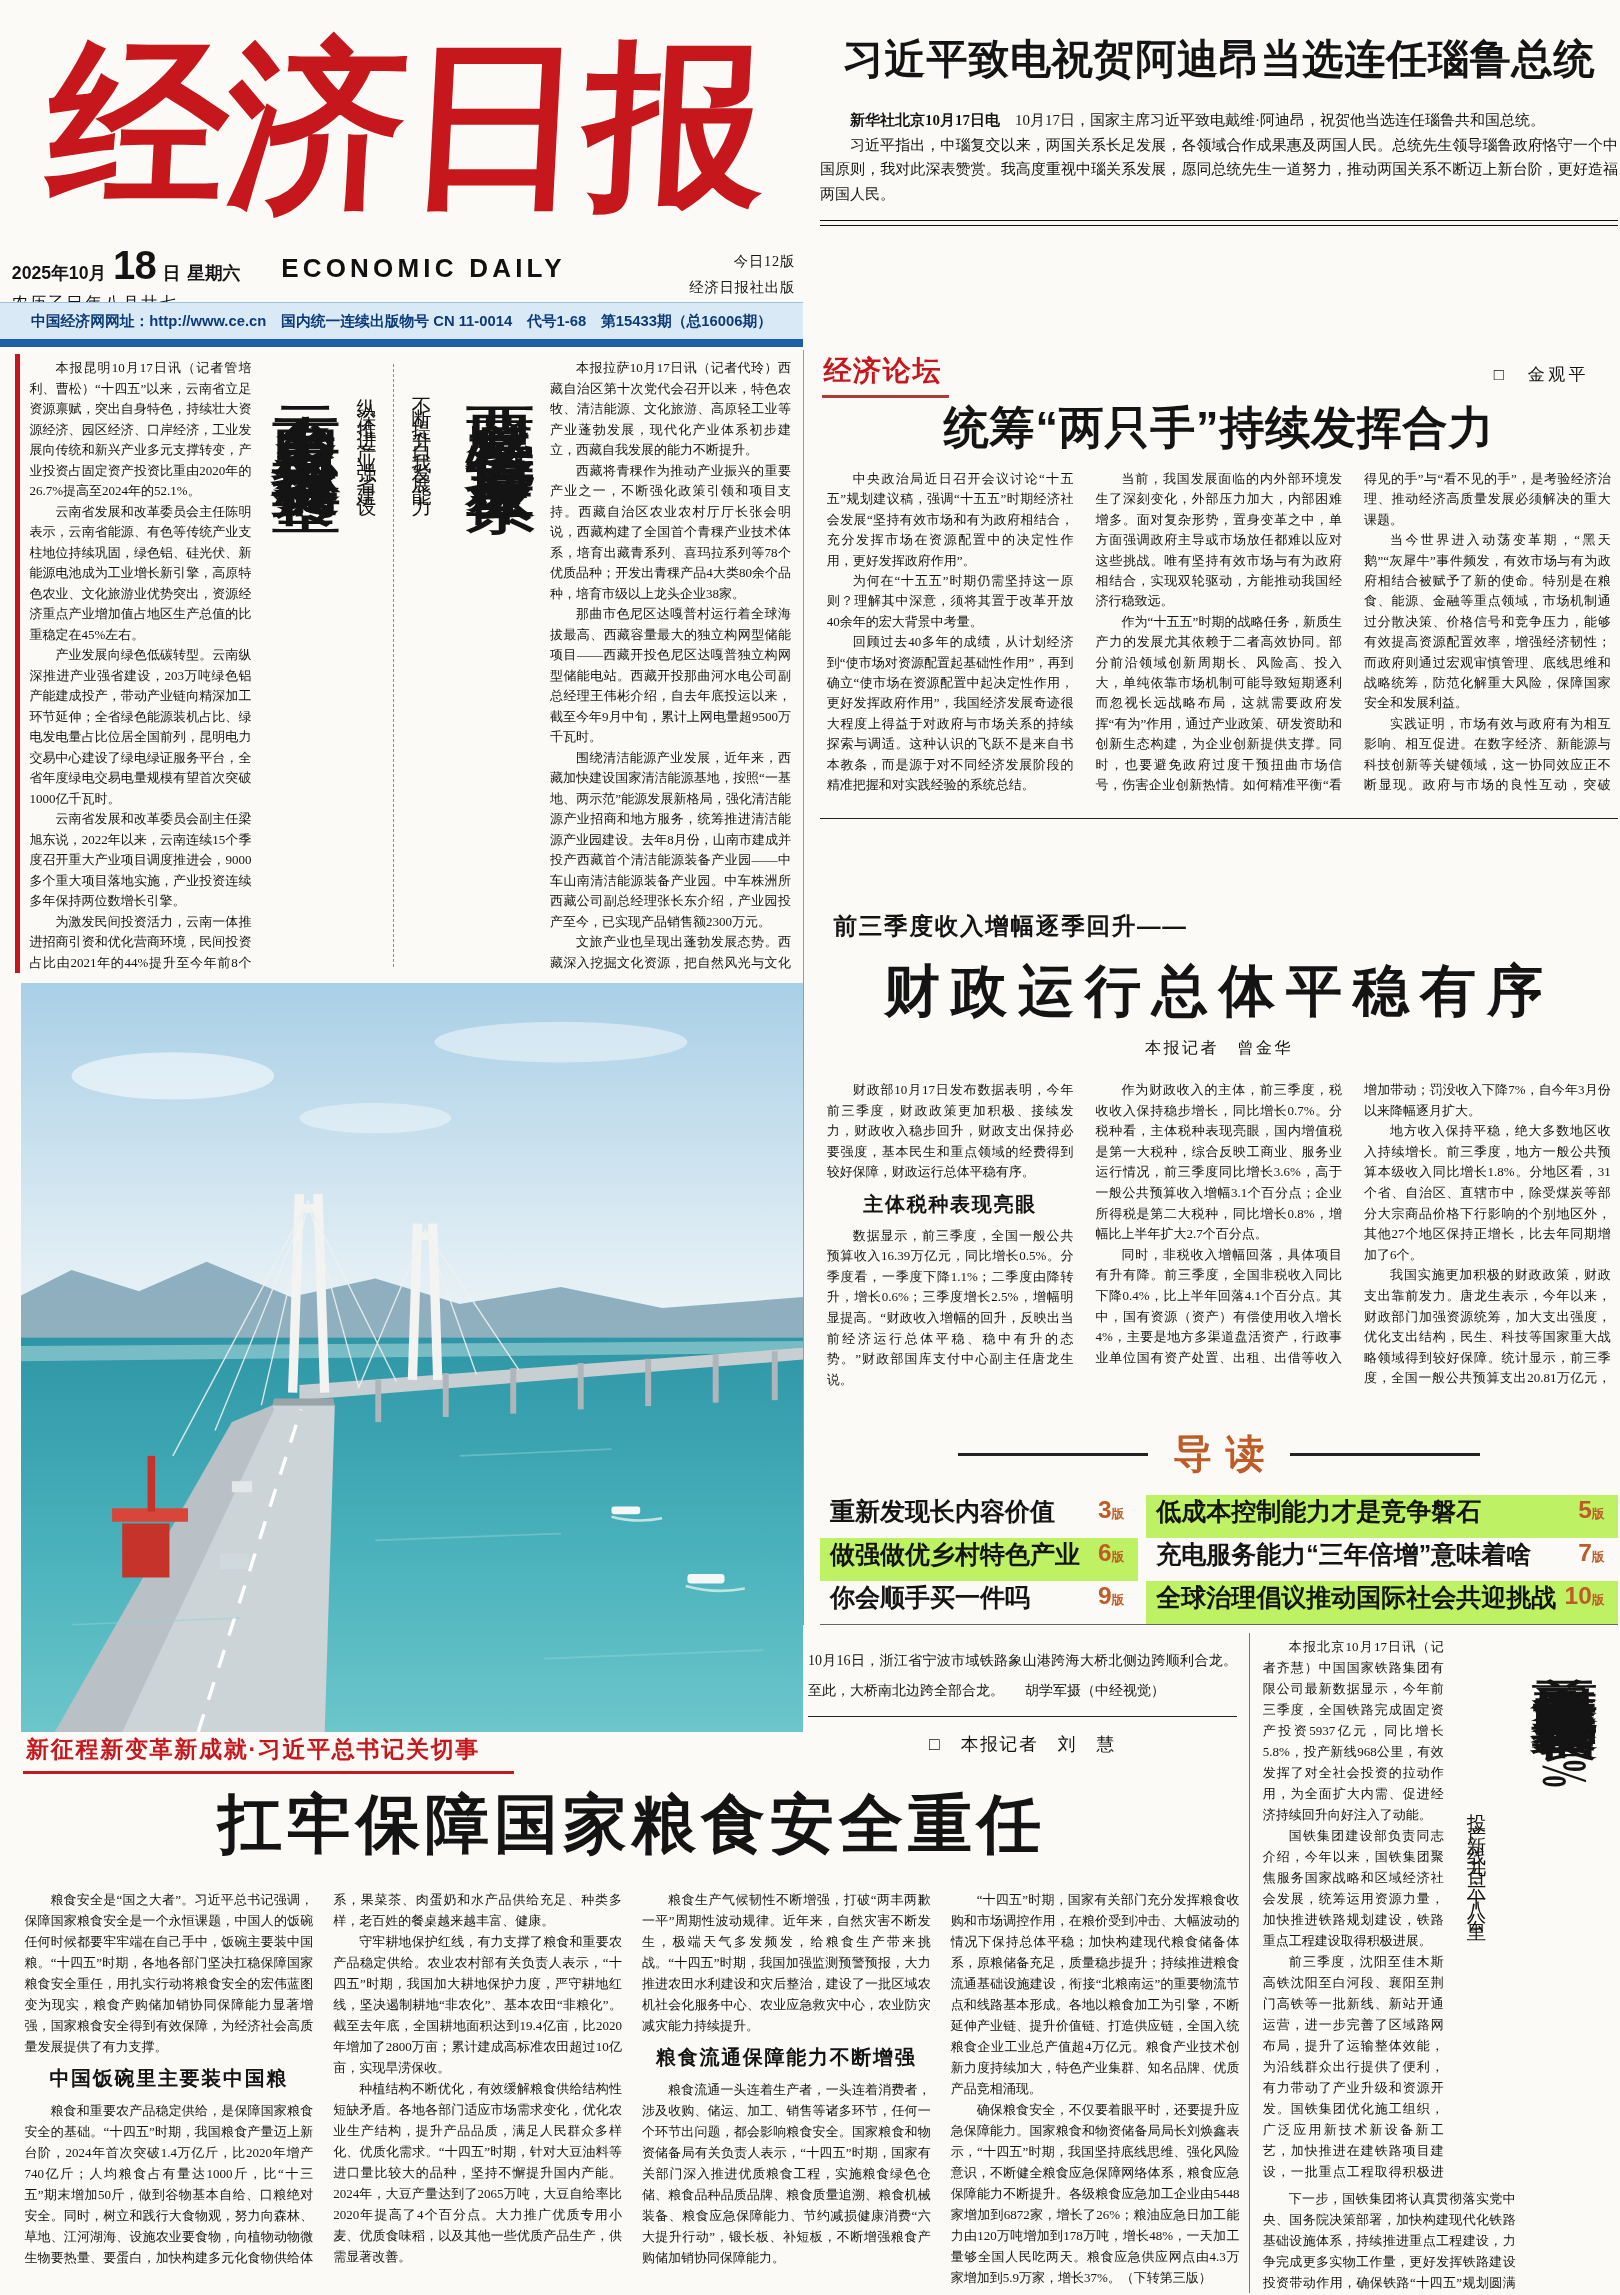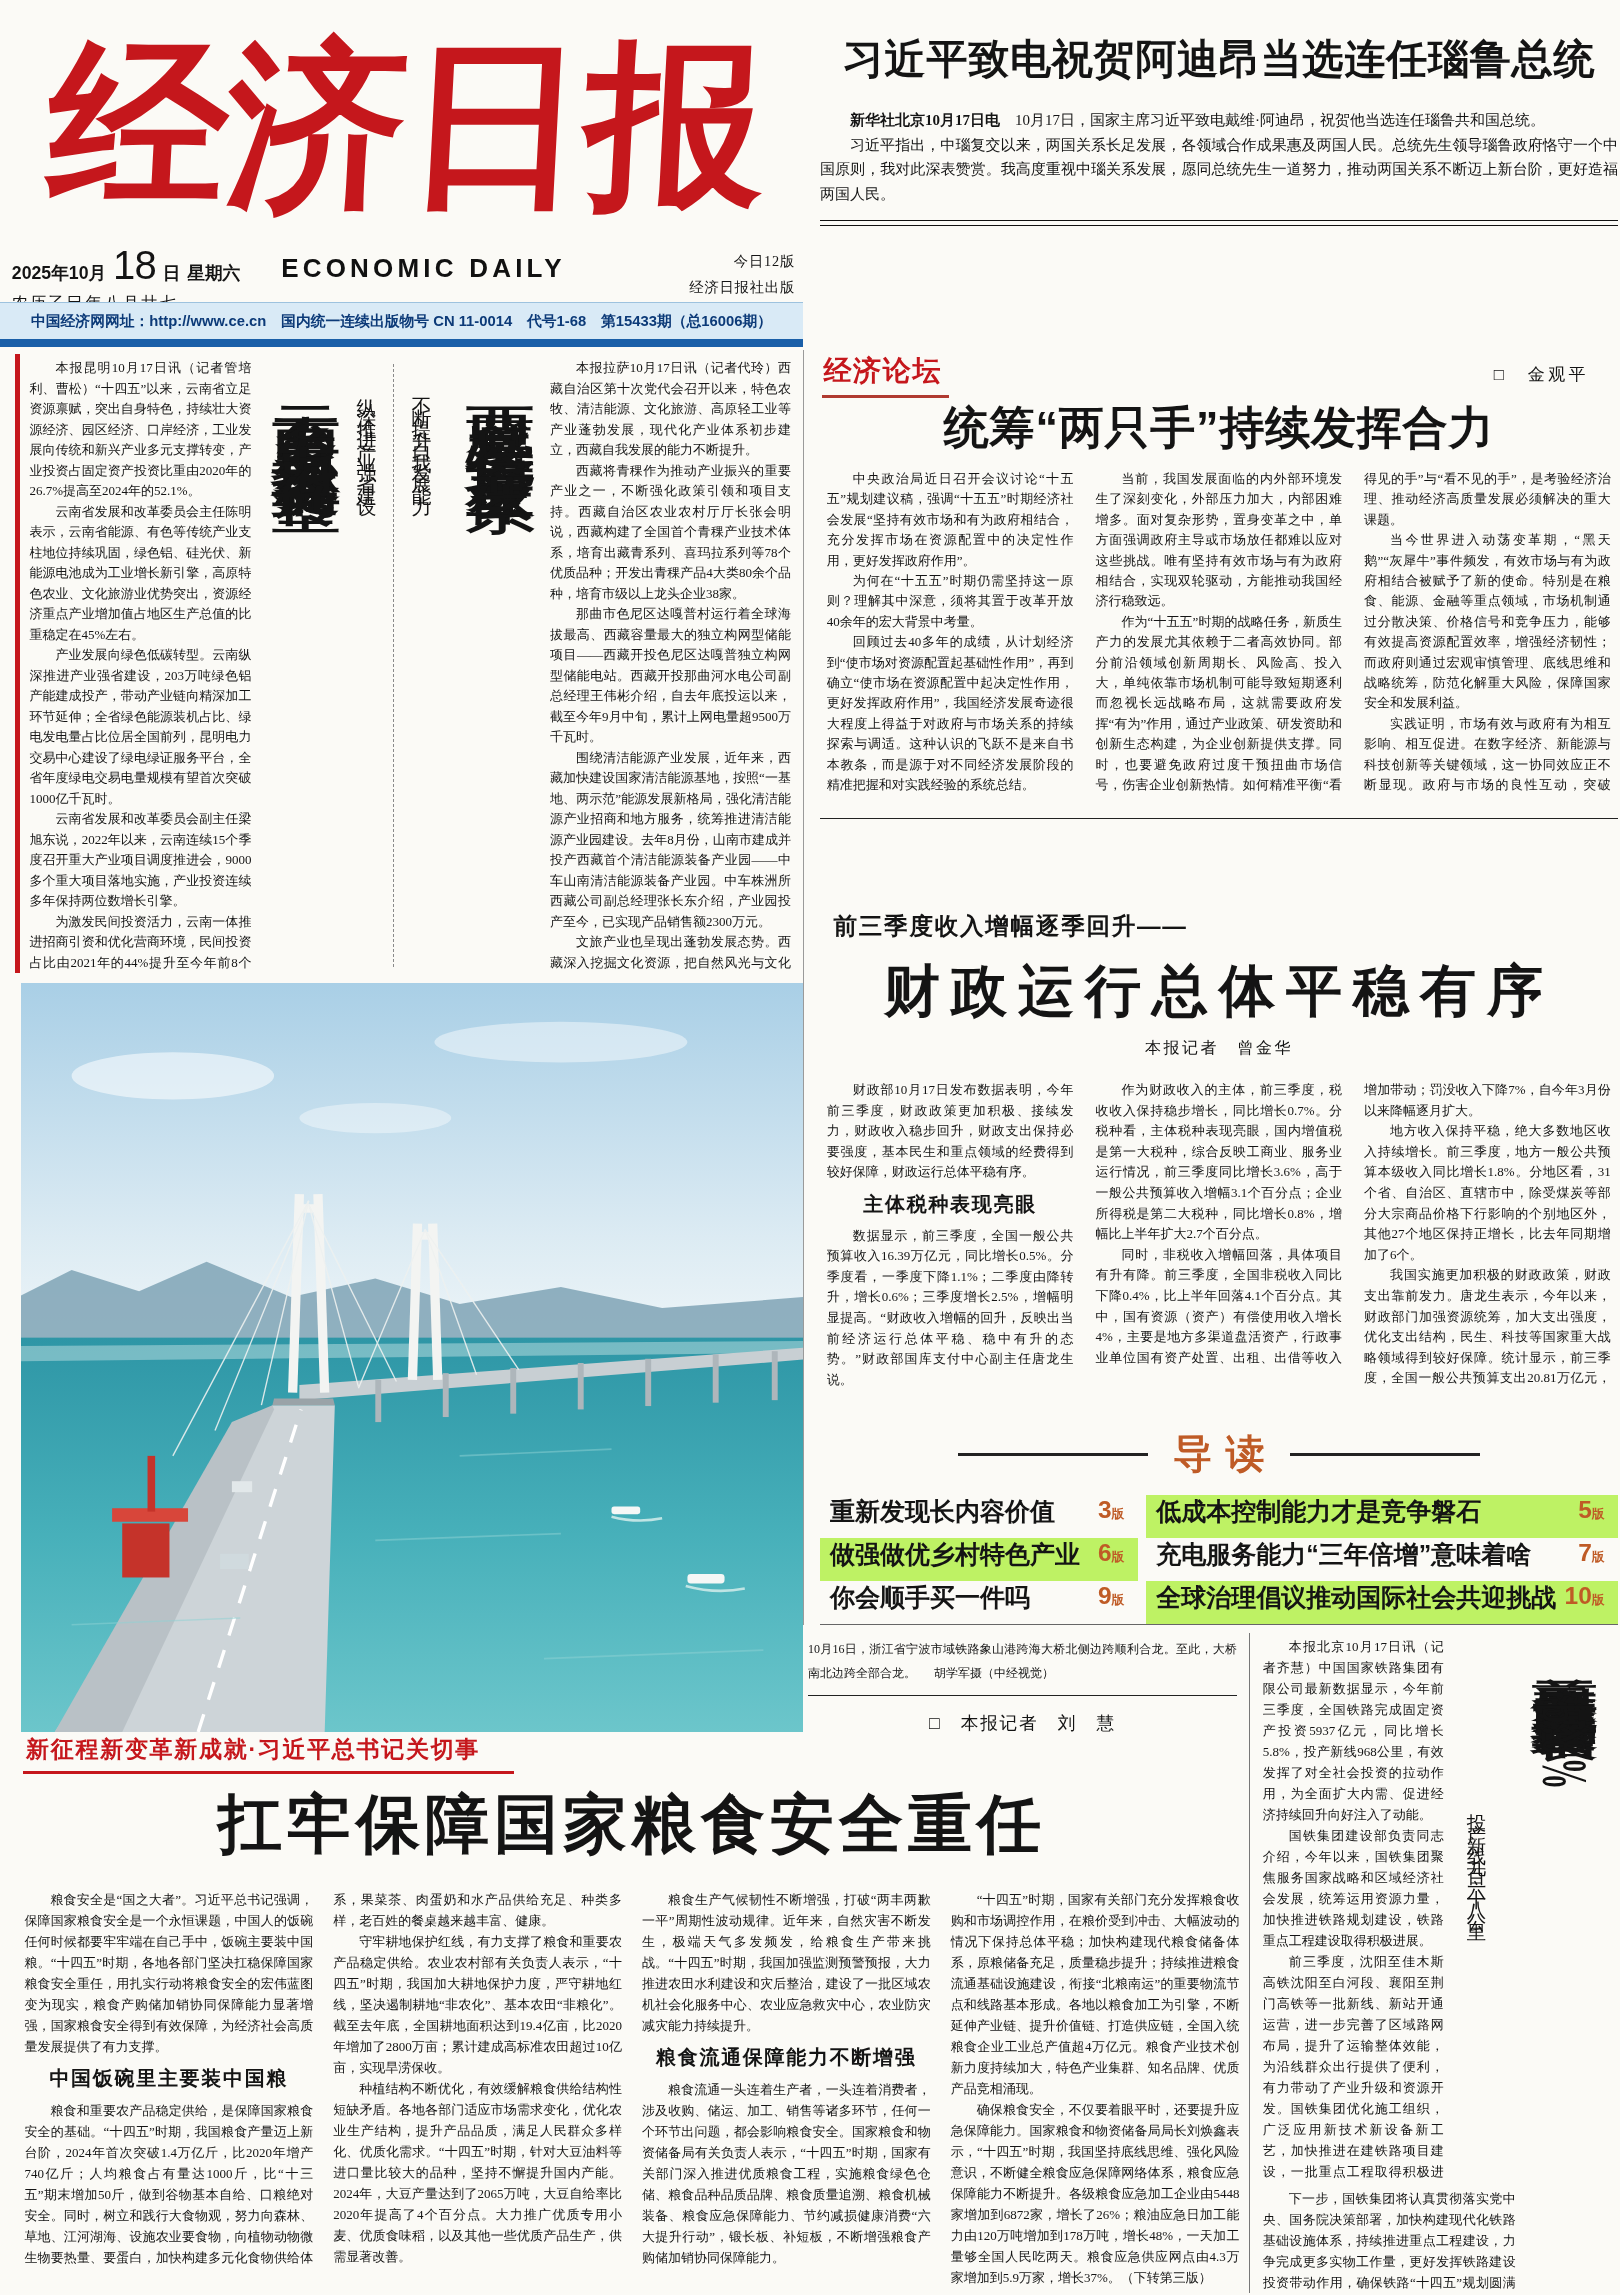--- a/index.html
+++ b/index.html
@@ -7,21 +7,21 @@
   body { font-family:"Liberation Serif","DejaVu Serif",serif; color:#141414; }
   #page { position:relative; width:1620px; height:2295px; background:#fbfaf6; margin:0 auto; overflow:hidden; }
 
   
   .brand { position:absolute; left:49px; top:5px; width:743px; height:243px;
            display:flex; justify-content:space-between; align-items:center;
            color:#c5171c; font-size:179px; font-weight:900; line-height:1;
            font-family:"Liberation Serif","DejaVu Serif",serif; transform:skewX(-3deg); }
   .date-block { position:absolute; left:11.8px; top:243px; width:253px; font-family:"Liberation Sans","DejaVu Sans",sans-serif; }
   .date-row { display:flex; align-items:baseline; gap:6.8px; font-size:17.7px; font-weight:bold; }
-  .date-row .day { font-size:40px; font-weight:400; letter-spacing:-0.8px; }
+  .date-row .day { font-size:40px; font-weight:700; letter-spacing:-0.8px; }
   .lunar { margin-top:5px; font-size:16px; letter-spacing:2.5px; font-family:"Liberation Serif","DejaVu Serif",serif; }
   .eng-title { position:absolute; left:278px; top:253px; width:291px; text-align:center;
                font-size:26px; font-weight:bold; letter-spacing:4.2px; color:#111;
                font-family:"Liberation Sans","DejaVu Sans",sans-serif; }
   .pub-info { position:absolute; left:641px; top:248px; width:154px; text-align:right;
               font-size:14.3px; line-height:26px; letter-spacing:0.8px; }
   .info-bar { position:absolute; left:0; top:302px; width:803px; height:37px; background:#d9eaf6;
               border-top:0.8px solid #9dc2de; display:flex; align-items:center; justify-content:center;
               font-size:14.8px; font-weight:bold; color:#0c3a78; font-family:"Liberation Sans","DejaVu Sans",sans-serif; }
   .blue-rule { position:absolute; left:0; top:339px; width:803px; height:7.6px; background:#1a5fa8; }
@@ -89,21 +89,21 @@
   .daodu-grid { margin-top:13.5px; display:grid; grid-template-columns:1fr 1fr; column-gap:8.4px; }
   .daodu-item { display:flex; justify-content:space-between; align-items:flex-start; height:43px; padding:0 13.5px 0 10px;
                 font-size:25px; font-weight:900; font-family:"Liberation Sans","DejaVu Sans",sans-serif; white-space:nowrap; }
   .daodu-item.hl { background:#bef264; }
   .pg { flex:0 0 auto; margin-left:8.4px; color:#bf5b26; }
   .pg .pg-num { font-size:24.5px; font-weight:900; }
   .pg .pg-ban { font-size:12.7px; font-weight:bold; }
 
   
   .caption-block { position:absolute; left:808px; top:1637px; width:429px; }
-  .photo-caption { font-size:12px; line-height:24px; text-align:justify; }
+  .photo-caption { font-size:14px; line-height:30px; text-align:justify;margin-top:9px; }
   .photo-caption .credit { margin-left:1.5em; }
   .cap-rule { margin-top:10px; border-top:1.7px solid #222; }
   .grain-byline { margin-top:15px; text-align:center; font-size:17.7px; letter-spacing:1.7px; }
 
   
   .grain { position:absolute; left:21px; top:1732px; width:1222px; height:564px; }
   .grain-banner { position:absolute; left:1.7px; top:1.7px; font-size:23px; font-weight:900; color:#c5171c;
                   letter-spacing:1.7px; padding:0 34px 5.9px 3.4px; border-bottom:3.4px solid #c5171c;
                   font-family:"Liberation Sans","DejaVu Sans",sans-serif; }
   .grain-title { position:absolute; left:0; top:49px; width:100%; text-align:center; font-size:64px;

